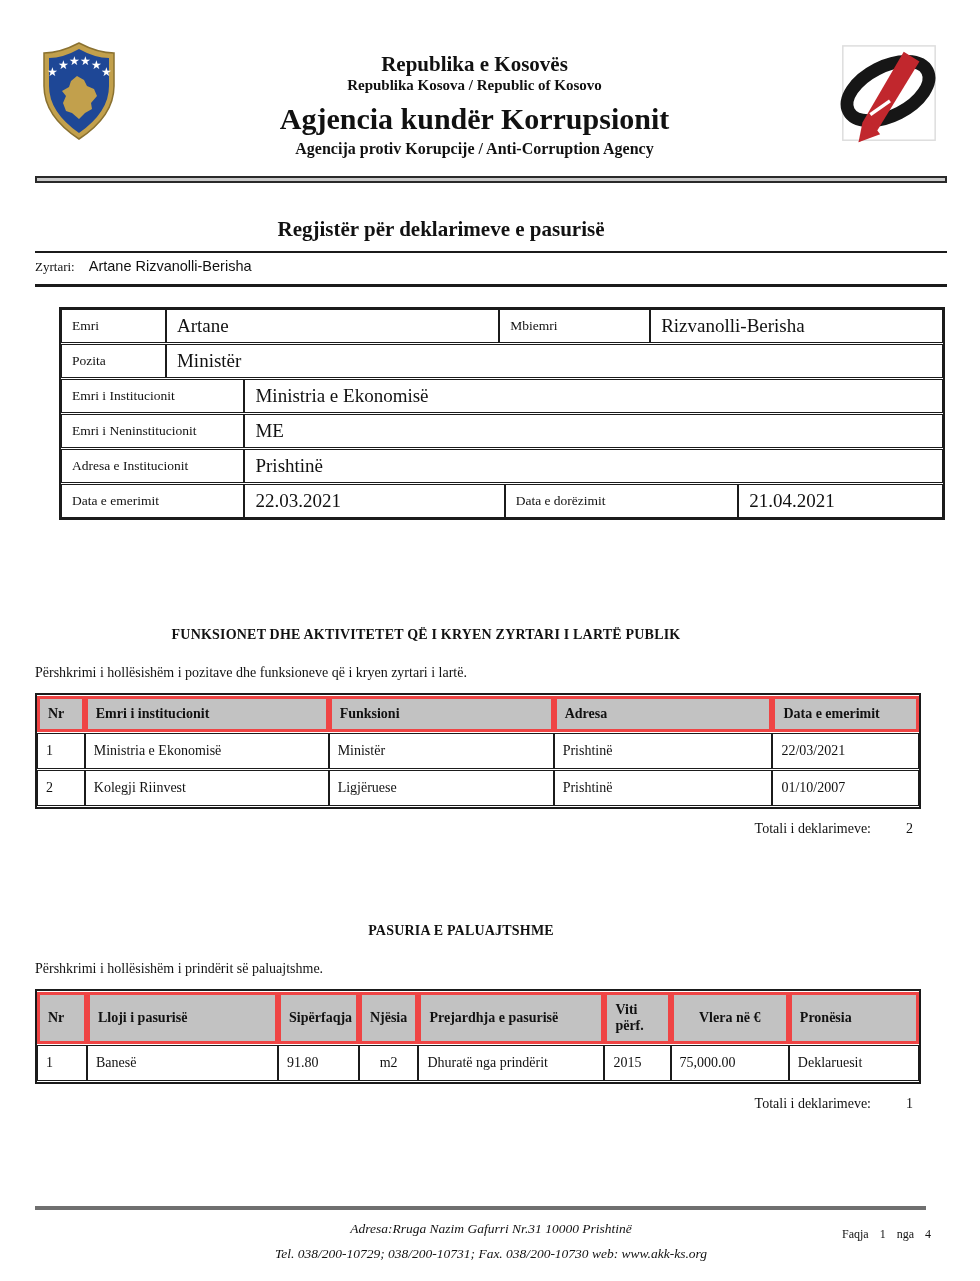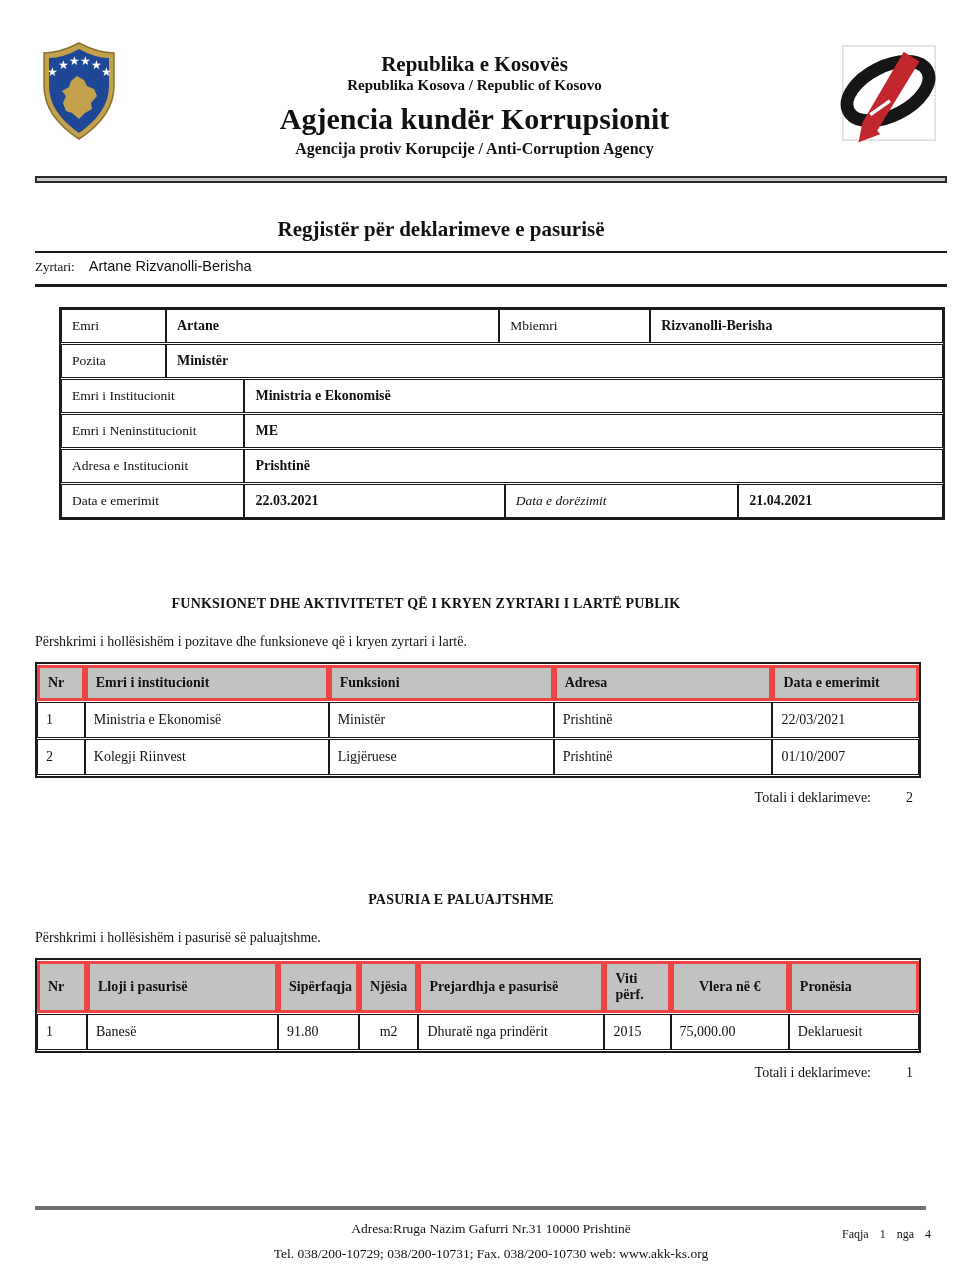--- a/index.html
+++ b/index.html
@@ -29,36 +29,36 @@
                font-size:21px; font-weight:bold; }
   .rule-2 { margin-top:9px; height:2px; background:#1b1b1b; width:912px; }
   .official-line { margin-top:5px; display:flex; align-items:baseline; height:22px; }
   .official-label { font-size:13px; }
   .official-name { font-family:"Liberation Sans", sans-serif; font-size:14.5px; margin-left:14px; }
   .rule-3 { margin-top:4px; height:3px; background:#1b1b1b; width:912px; }
 
   
   .section-heading { text-align:center; font-weight:bold; font-size:14px; letter-spacing:.2px; }
   .sh-1 { margin-top:46px; padding-right:110px; }
-  .sh-2 { margin-top:76px; padding-right:130px; }
+  .sh-2 { margin-top:107px; padding-right:130px; }
   .sh-3 { margin-top:86px; padding-right:60px; }
   .section-desc { font-size:14px; margin-top:22px; }
 
   
   .info-table { margin-top:20px; border:2px solid #1b1b1b; width:886px; box-sizing:border-box; background:#fff;margin-left:24px; }
   .info-row { display:flex; }
   .info-row + .info-row { margin-top:1px; }
   .info-cell { border:1px solid #1b1b1b; box-sizing:border-box; display:flex; align-items:center;
                padding:0 10px; min-height:34px; overflow:hidden; }
   .lbl { font-size:13.5px; }
-  .val { font-size:14px; font-weight:bold; }
+  .val { font-size:19px; font-weight:normal; }
   .w-label-sm { width:11.9%; }  .w-val-1 { width:37.8%; } .w-label-mb { width:17.1%; } .w-val-2 { width:33.2%; }
   .w-val-wide { width:88.1%; }
   .w-label-lg { width:20.8%; }  .w-val-rest { width:79.2%; }
-  .w-d1 { width:29.5%; } .w-d2 { width:26.5%;font-style:italic; } .w-d3 { width:23.2%; }
+  .w-d1 { width:29.5%; } .w-d2 { width:26.5%; } .w-d3 { width:23.2%; }
 
   
   .data-table { margin-top:12px; border-collapse:separate; border-spacing:0 1px;
                 border:2px solid #1b1b1b; width:886px; table-layout:fixed; background:#fff; }
   .data-table th { background:#c2c2c2; border:3px solid #ef4444; font-weight:bold; text-align:left;
                    font-size:14px; padding:7px 8px; overflow:hidden; }
   .data-table td { border:1px solid #1b1b1b; font-size:14px; padding:9px 8px; vertical-align:middle; overflow:hidden; }
 
   .t-functions th:nth-child(1), .t-functions td:nth-child(1) { width:3.6%; }
   .t-functions th:nth-child(2), .t-functions td:nth-child(2) { width:28.6%; }
@@ -79,21 +79,21 @@
   .t-property td:nth-child(4) { text-align:center; }
 
   .totals-line { width:886px; margin-top:12px; display:flex; justify-content:flex-end;
                  align-items:baseline; font-size:14px; }
   .totals-value { min-width:42px; text-align:right; padding-right:8px; }
 
   
   .footer { position:absolute; top:1206px; left:35px; width:912px; }
   .footer-rule { height:4px; background:#6f6f6f; width:891px; }
   .footer-body { position:relative; margin-top:7px; }
-  .footer-center { text-align:center; font-size:13.5px; line-height:1.85; padding:0 110px; }
+  .footer-center { text-align:center; font-style:italic; font-size:13.5px; line-height:1.85; padding:0 110px; }
   .page-indicator { position:absolute; right:16px; top:10px; font-size:12px; white-space:nowrap; }
   .page-indicator span { margin-left:8px; }
   .page-indicator span:first-child { margin-left:0; }
 </style>
 </head>
 <body>
 
 <div class="page">
   <div class="content">
 
@@ -237,21 +237,21 @@
           </tr>
         </tbody>
     </table>
 
     <div class="totals-line">
       <span>Totali i deklarimeve:</span>
       <span class="totals-value">2</span>
     </div>
 
     <div class="section-heading sh-3">PASURIA E PALUAJTSHME</div>
-    <div class="section-desc">Përshkrimi i hollësishëm i pasurisë së paluajtshme.</div>
+    <div class="section-desc">Përshkrimi i hollësishëm i prindërit së paluajtshme.</div>
 
     <table class="data-table t-property" data-table="property_section.table">
       <thead>
           <tr>
             <th>Nr</th>
             <th>Lloji i pasurisë</th>
             <th>Sipërfaqja</th>
             <th>Njësia</th>
             <th>Prejardhja e pasurisë</th>
             <th>Viti përf.</th>

